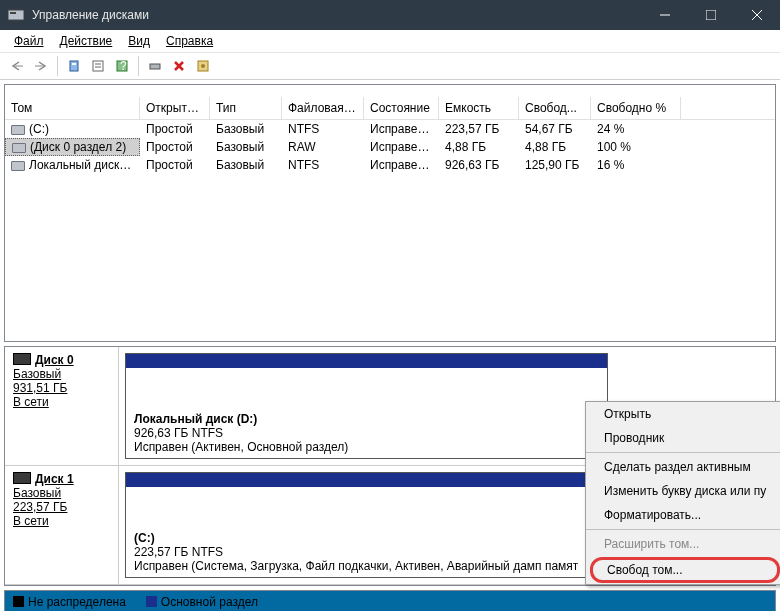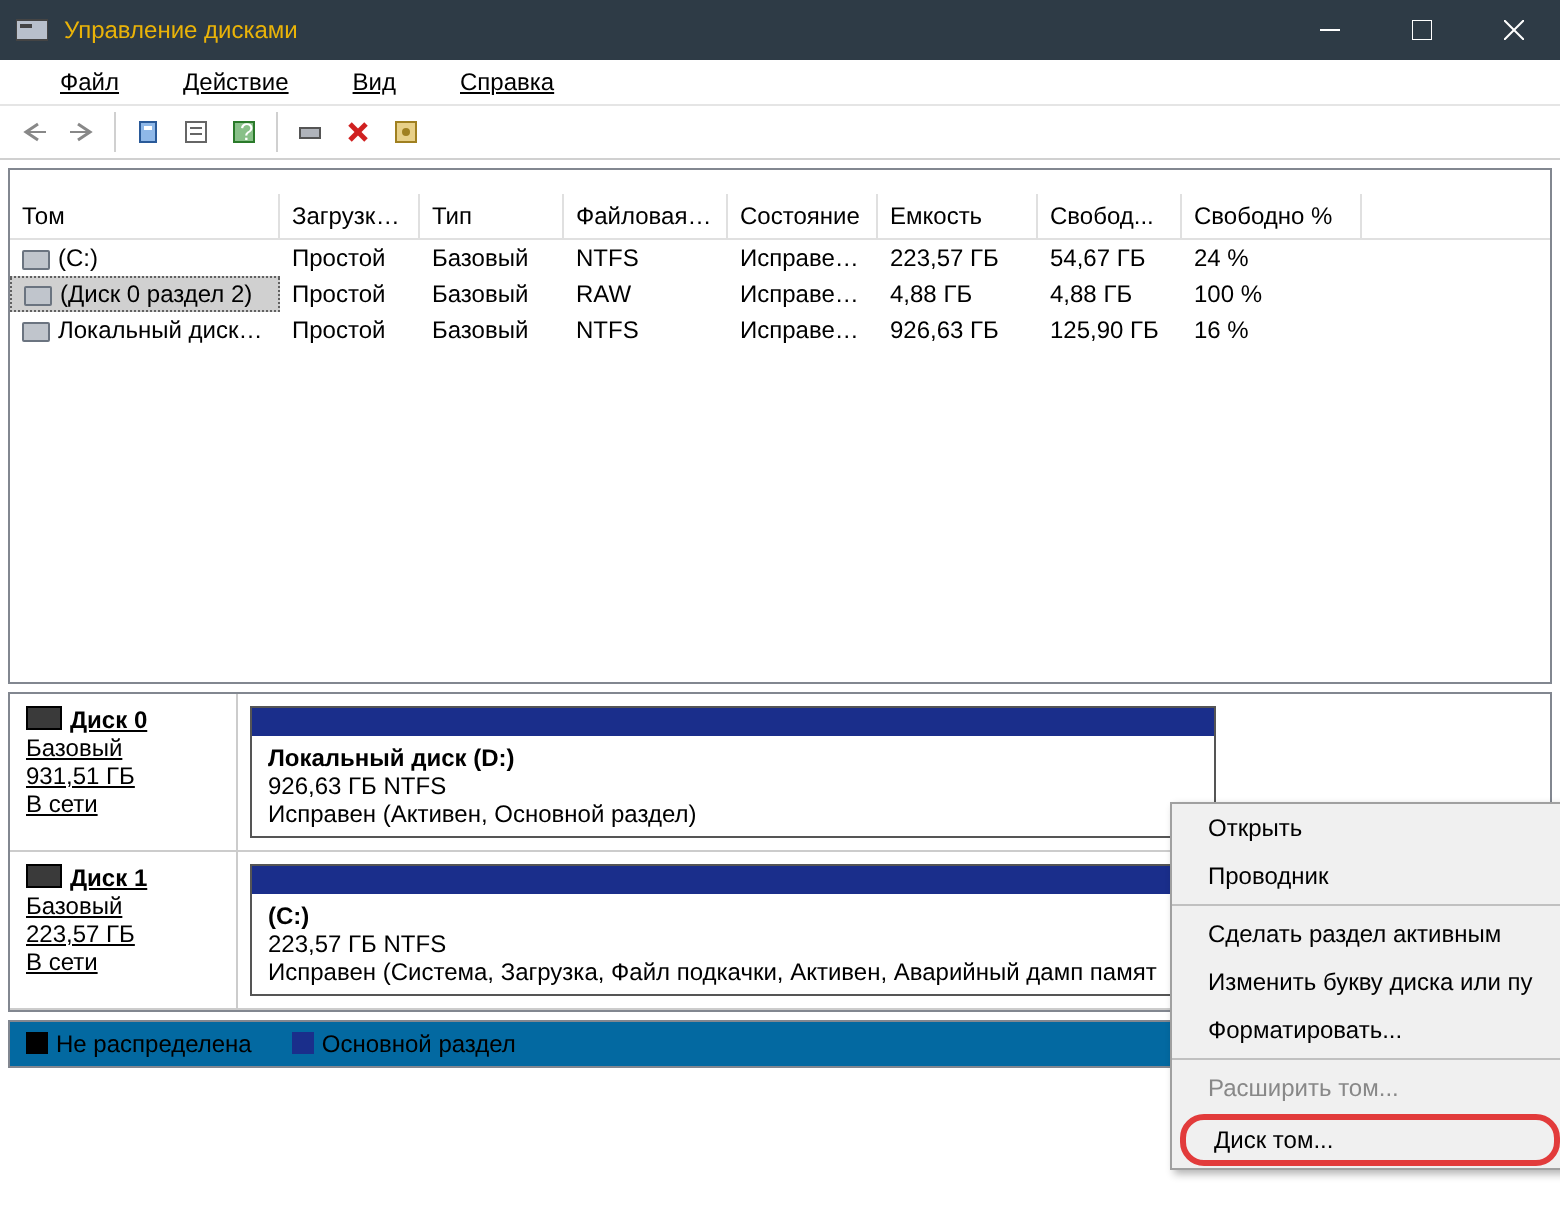--- a/index.html
+++ b/index.html
@@ -1,39 +1,39 @@
 <!DOCTYPE html>
 <html><head>
 <meta charset="utf-8">
 <style>
 * { margin:0; padding:0; box-sizing:border-box; font-family:"Segoe UI",Tahoma,sans-serif; font-size:12px; }
 body { background:#fff; width:780px; height:611px; overflow:hidden; position:relative; }
-.titlebar { background:#2e3b46; height:30px; display:flex; align-items:center; color:#eab308; padding-left:8px; }
+.titlebar { background:#2e3b46; height:30px; display:flex; align-items:center; color:#e5e5e5; padding-left:8px; }
 .titlebar .ico { width:16px; height:14px; margin-right:8px; }
 .titlebar .title { flex:1; font-size:12px; }
 .titlebar .sysbtn { width:46px; height:30px; display:flex; align-items:center; justify-content:center; }
 .menubar { height:22px; display:flex; align-items:center; padding:0 8px; gap:4px; }
 .menubar span { padding:2px 6px; }
-.menubar span u { text-decoration:underline;margin-left:16px; }
+.menubar span u { text-decoration:underline; }
 .toolbar { height:28px; border-top:1px solid #e5e5e5; border-bottom:1px solid #d0d0d0; display:flex; align-items:center; padding:0 6px; gap:2px; }
 .toolbar .tbtn { width:22px; height:22px; display:flex; align-items:center; justify-content:center; border:1px solid transparent; }
 .toolbar .sep { width:1px; height:20px; background:#d0d0d0; margin:0 3px; }
 .tablewrap { border:1px solid #828790; margin:4px; height:258px; overflow:hidden; background:#fff; }
 .thead { display:flex; background:#fff; border-bottom:1px solid #e0e0e0; }
 .th { padding:4px 6px; border-right:1px solid #e0e0e0; white-space:nowrap; overflow:hidden; text-overflow:ellipsis; position:relative;margin-top:12px; }
 .trow { display:flex; height:18px; align-items:center; }
 .td { padding:1px 6px; white-space:nowrap; overflow:hidden; text-overflow:ellipsis; }
 .drvico { display:inline-block; width:14px; height:10px; background:#c0c5cc; border:1px solid #6b7480; border-radius:1px; margin-right:4px; vertical-align:middle; }
 .trow.sel .td:first-child { background:#d0d0d0; border:1px dotted #606060; }
 .graphwrap { border:1px solid #828790; margin:4px; background:#fff; }
 .disk { display:flex; border-bottom:1px solid #ccc; }
 .diskinfo { width:114px; padding:6px 8px; border-right:1px solid #ccc;text-decoration:underline; }
 .diskinfo .drvico2 { width:18px; height:12px; background:#3a3a3a; border:1px solid #000; display:inline-block; margin-right:4px; vertical-align:-1px; }
 .diskbars { flex:1; padding:6px; display:flex; gap:0; }
-.part { border:1px solid #555; min-height:64px; display:flex; flex-direction:column; }
+.part { border:1px solid #555; min-height:64px; display:flex; flex-direction:column;gap:40px; }
 .partcap { height:14px; background:#1a2e8b; }
 .partcap.hatch { background:repeating-linear-gradient(45deg,#1a2e8b 0 2px,#888 2px 4px); }
 .partbody { flex:1; padding:4px 8px; overflow:hidden; }
 .legend { border-top:1px solid #ccc; padding:4px 8px; display:flex; gap:20px; align-items:center; background:#0369a1; margin:0 4px; border:1px solid #828790; border-top:1px solid #828790;}
 .legend .sq { width:11px; height:11px; display:inline-block; margin-right:4px; vertical-align:-1px;}
 .ctxmenu { position:absolute; background:#f0f0f0; border:1px solid #a0a0a0; box-shadow:2px 2px 4px rgba(0,0,0,0.3); min-width:190px; z-index:100; }
 .ctxmenu .mi { padding:5px 18px; white-space:nowrap; }
 .ctxmenu .mi.dis { color:#888; }
 .ctxmenu hr { border:none; border-top:1px solid #c0c0c0; margin:2px 0; }
 .ctxmenu .mi.hi { border:3px solid #e23b3b; border-radius:12px; margin:1px 4px; padding:3px 14px; }
@@ -122,21 +122,21 @@
       <svg width="14" height="14">
         <rect x="2" y="2" width="10" height="10" fill="#e8d088" stroke="#a08020"></rect>
         <circle cx="7" cy="7" r="2" fill="#a08020"></circle>
       </svg>
     </div>
 </div>
 
 <div class="tablewrap">
   <div class="thead" id="thead">
       <div class="th c0">Том</div>
-      <div class="th c1">Загрузка...</div>
+      <div class="th c1">Открыть...</div>
       <div class="th c2">Тип</div>
       <div class="th c3">Файловая с...</div>
       <div class="th c4">Состояние</div>
       <div class="th c5">Емкость</div>
       <div class="th c6">Свобод...</div>
       <div class="th c7">Свободно %</div>
     </div>
   <div id="tbody">
       <div class="trow">
         <div class="td c0"><span class="drvico"></span>(C:)</div>
@@ -199,14 +199,14 @@
 
 <div class="ctxmenu" style="left:585px; top:401px;">
   <div class="mi">Открыть</div>
   <div class="mi">Проводник</div>
   <hr>
   <div class="mi">Сделать раздел активным</div>
   <div class="mi">Изменить букву диска или пу</div>
   <div class="mi">Форматировать...</div>
   <hr>
   <div class="mi dis">Расширить том...</div>
-  <div class="mi hi">Диск том...</div>
+  <div class="mi hi">Свобод том...</div>
 </div>
 
 </body></html>

